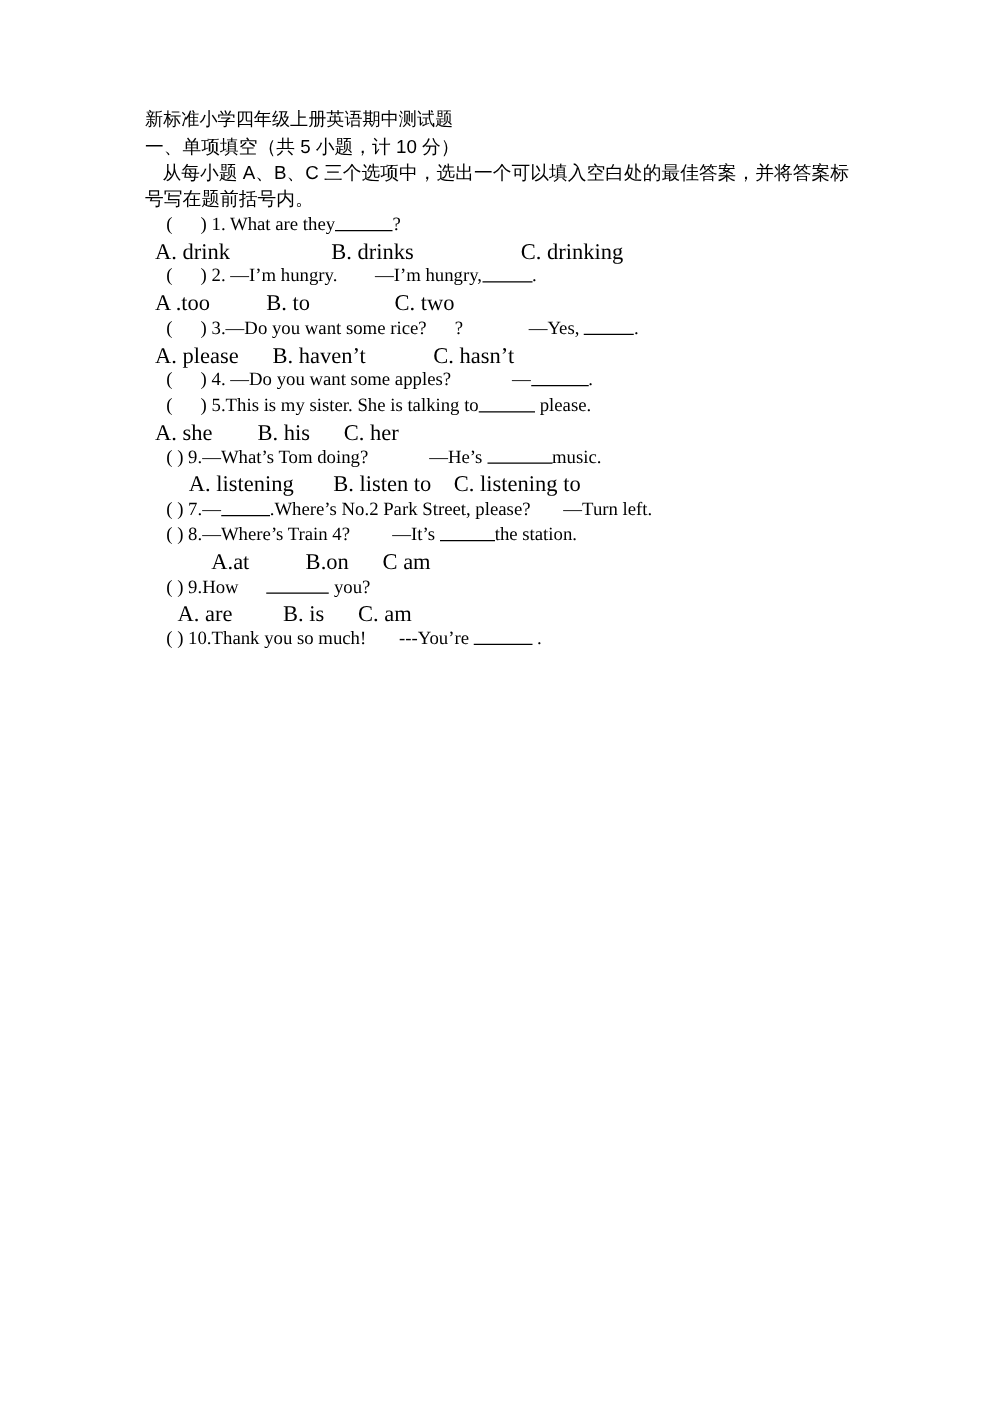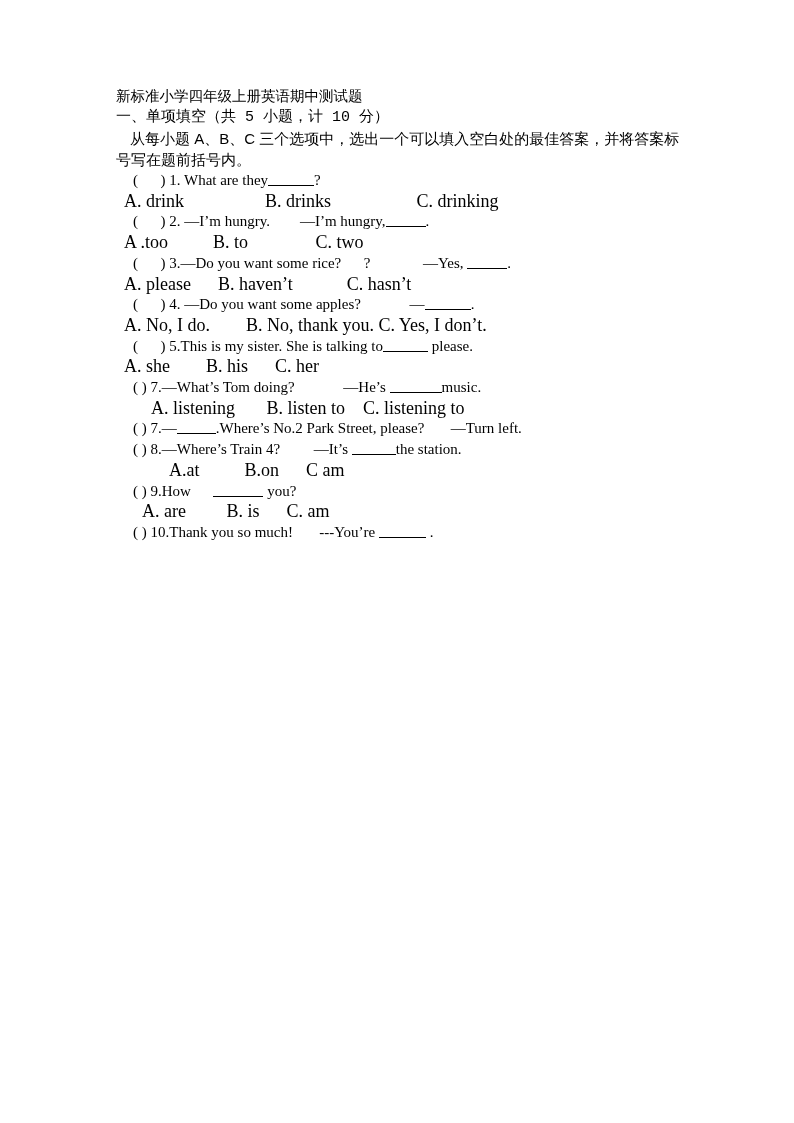--- a/index.html
+++ b/index.html
@@ -32,21 +32,21 @@
   .doc-title {
     font-size: 14.5px;
     line-height: 21px;
     white-space: pre;
     font-family: "Liberation Sans", "DejaVu Sans", sans-serif;
   }
   .section-heading {
     font-size: 15px;
     line-height: 22px;
     white-space: pre;
-    font-family: Liberation Mono, monospace;
+    font-family: Liberation Sans, sans-serif;
   }
   .instruction {
     font-size: 15px;
     line-height: 20.5px;
     font-family: "Liberation Sans", "DejaVu Sans", sans-serif;
     white-space: pre-wrap;
     width: 572px;
     text-indent: 14px;
   }
   .q-line {
@@ -85,26 +85,25 @@
     <div class="q-line"><span>(      ) 1. What are they</span><span class="blank" style="width:46px"></span><span>?</span></div>
     <div class="opt-line">  A. drink                  B. drinks                   C. drinking</div>
 
     <div class="q-line"><span>(      ) 2. —I’m hungry.        —I’m hungry,</span><span class="blank" style="width:40px"></span><span>.</span></div>
     <div class="opt-line">  A .too          B. to               C. two</div>
 
     <div class="q-line"><span>(      ) 3.—Do you want some rice?      ?              —Yes, </span><span class="blank" style="width:40px"></span><span>.</span></div>
     <div class="opt-line">  A. please      B. haven’t            C. hasn’t</div>
 
     <div class="q-line"><span>(      ) 4. —Do you want some apples?             —</span><span class="blank" style="width:46px"></span><span>.</span></div>
-    <div class="opt-line">  A. No, I do.        B. No, thank you. C. Yes, I don’t.</div>
 
     <div class="q-line"><span>(      ) 5.This is my sister. She is talking to</span><span class="blank" style="width:45px"></span><span> please.</span></div>
     <div class="opt-line">  A. she        B. his      C. her</div>
 
-    <div class="q-line"><span>( ) 7.—What’s Tom doing?             —He’s </span><span class="blank" style="width:52px"></span><span>music.</span></div>
+    <div class="q-line"><span>( ) 9.—What’s Tom doing?             —He’s </span><span class="blank" style="width:52px"></span><span>music.</span></div>
     <div class="opt-line">        A. listening       B. listen to    C. listening to</div>
 
     <div class="q-line"><span>( ) 7.—</span><span class="blank" style="width:39px"></span><span>.Where’s No.2 Park Street, please?       —Turn left.</span></div>
 
     <div class="q-line"><span>( ) 8.—Where’s Train 4?         —It’s </span><span class="blank" style="width:44px"></span><span>the station.</span></div>
     <div class="opt-line">            A.at          B.on      C am</div>
 
     <div class="q-line"><span>( ) 9.How      </span><span class="blank" style="width:50px"></span><span> you?</span></div>
     <div class="opt-line">      A. are         B. is      C. am</div>
 

